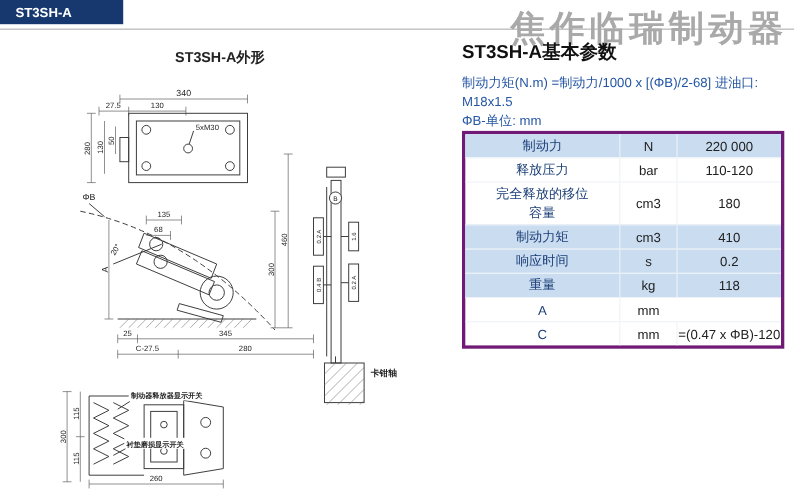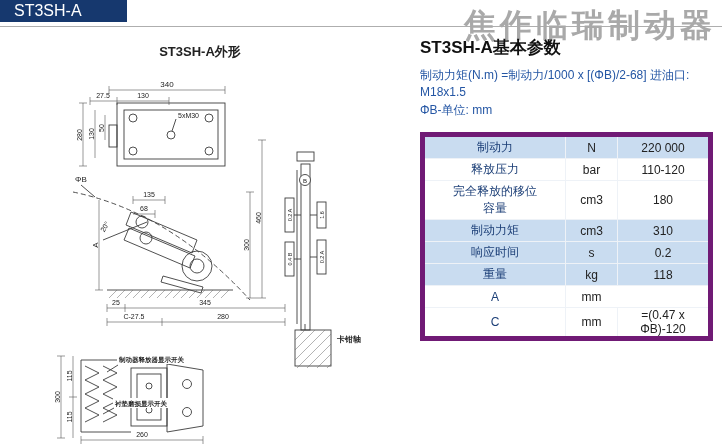--- a/index.html
+++ b/index.html
@@ -1,21 +1,21 @@
 <!DOCTYPE html>
 <html><head>
 <meta charset="utf-8">
 <style>
   html,body{margin:0;padding:0;background:#fff;}
   #page{position:relative;width:722px;height:448px;background:#fff;overflow:hidden;
         font-family:"Liberation Sans","DejaVu Sans",sans-serif;}
 
   
-  .tab{position:absolute;left:0;top:0;width:127px;height:22px;background:#16386e;
-       color:#fff;font-size:16px;font-weight:normal;line-height:22px;padding-left:14px;
+  .tab{position:absolute;left:0;top:0;width:112px;height:22px;background:#16386e;
+       color:#fff;font-size:12px;font-weight:bold;line-height:22px;padding-left:14px;
        box-sizing:border-box;}
   .hline{position:absolute;left:0;top:26px;width:722px;height:0;border-top:1px solid #aeaeae;}
   .watermark{position:absolute;left:464px;top:4px;font-size:32px;font-weight:bold;
        color:#a9a9a9;letter-spacing:4px;white-space:nowrap;}
 
   
   .drw{position:absolute;left:45px;top:40px;}
   svg text{font-family:"Liberation Sans","DejaVu Sans",sans-serif;fill:#222;}
   .t13b{font-size:13px;font-weight:bold;}
   .t8{font-size:8px;} .t8b{font-size:8px;font-weight:bold;}
@@ -24,21 +24,21 @@
   g.ln > *{stroke:#3c3c3c;stroke-width:0.9;fill:none;}
   line.ln{stroke:#3c3c3c;stroke-width:0.9;}
   .dimln line{stroke:#555;stroke-width:0.6;}
   .thin{stroke:#666 !important;stroke-width:0.5 !important;}
   .bg{fill:#fff;stroke:none;}
 
   
   .panel{position:absolute;left:420px;top:36px;width:293px;}
   .panel-title{font-size:17px;font-weight:bold;color:#111;}
   .formula{margin-top:8px;font-size:12px;color:#2456a4;line-height:1.45;}
-  .ptable{margin-top:13px;border:5px solid #701a75;}
+  .ptable{margin-top:0;border:3px solid #701a75;}
   .trow{display:flex;min-height:21px;}
   .trow + .trow{border-top:1px solid #eef2f7;}
   .shaded{background:#c9dcf0;}
   .cell{display:flex;align-items:center;justify-content:center;font-size:12px;
         color:#222;text-align:center;box-sizing:border-box;}
   .cell + .cell{border-left:1px solid #eef2f7;}
   .cname{width:140px;color:#1c3f77;padding:2px 26px;}
   .cunit{width:52px;}
   .cvalue{flex:1;}
 </style>
@@ -248,21 +248,21 @@
         <div class="cell cvalue">110-120</div>
       </div>
       <div class="trow">
         <div class="cell cname">完全释放的移位容量</div>
         <div class="cell cunit">cm3</div>
         <div class="cell cvalue">180</div>
       </div>
       <div class="trow shaded">
         <div class="cell cname">制动力矩</div>
         <div class="cell cunit">cm3</div>
-        <div class="cell cvalue">310</div>
+        <div class="cell cvalue">410</div>
       </div>
       <div class="trow shaded">
         <div class="cell cname">响应时间</div>
         <div class="cell cunit">s</div>
         <div class="cell cvalue">0.2</div>
       </div>
       <div class="trow shaded">
         <div class="cell cname">重量</div>
         <div class="cell cunit">kg</div>
         <div class="cell cvalue">118</div>

